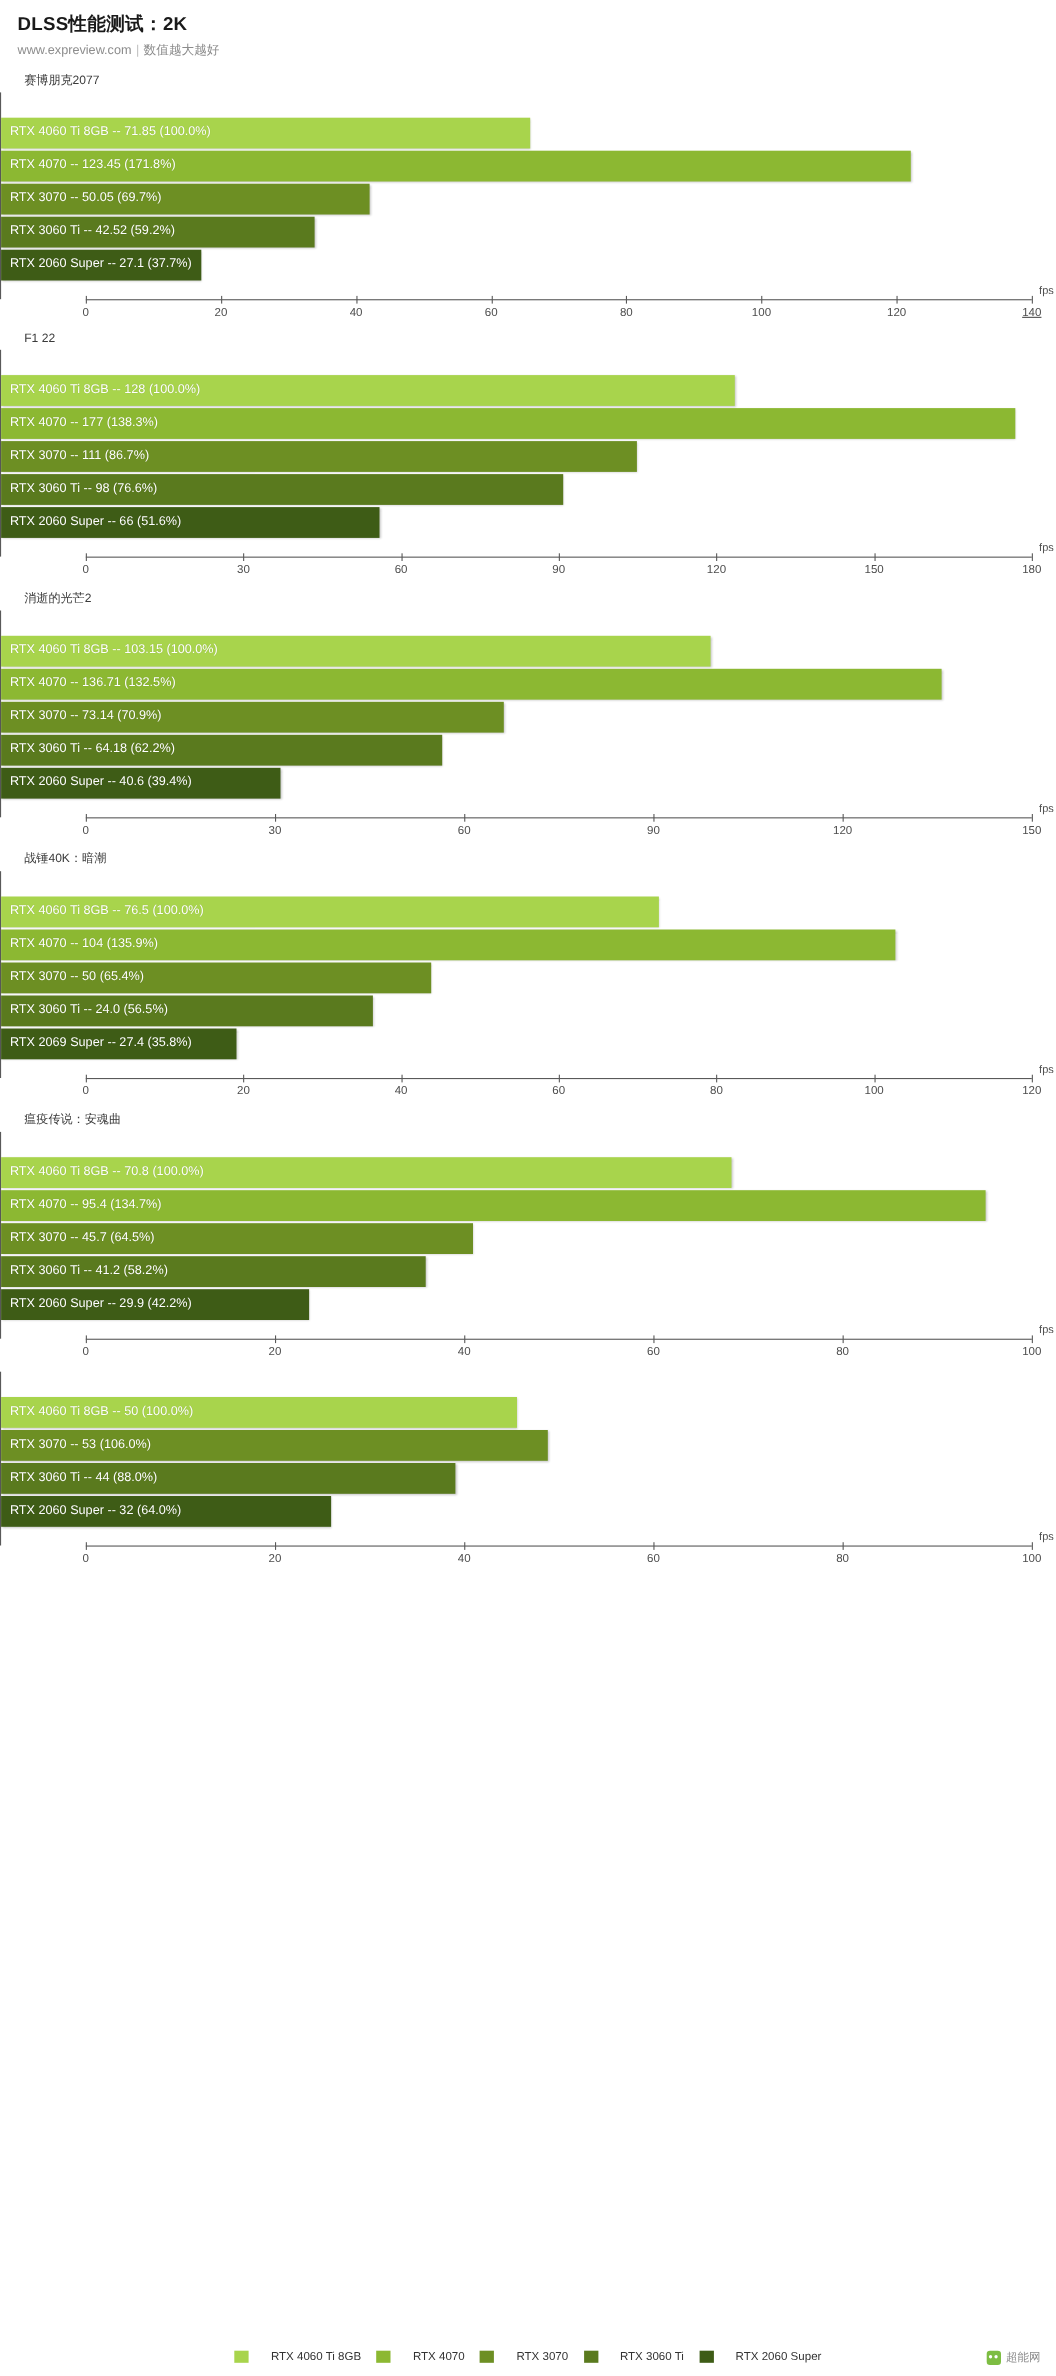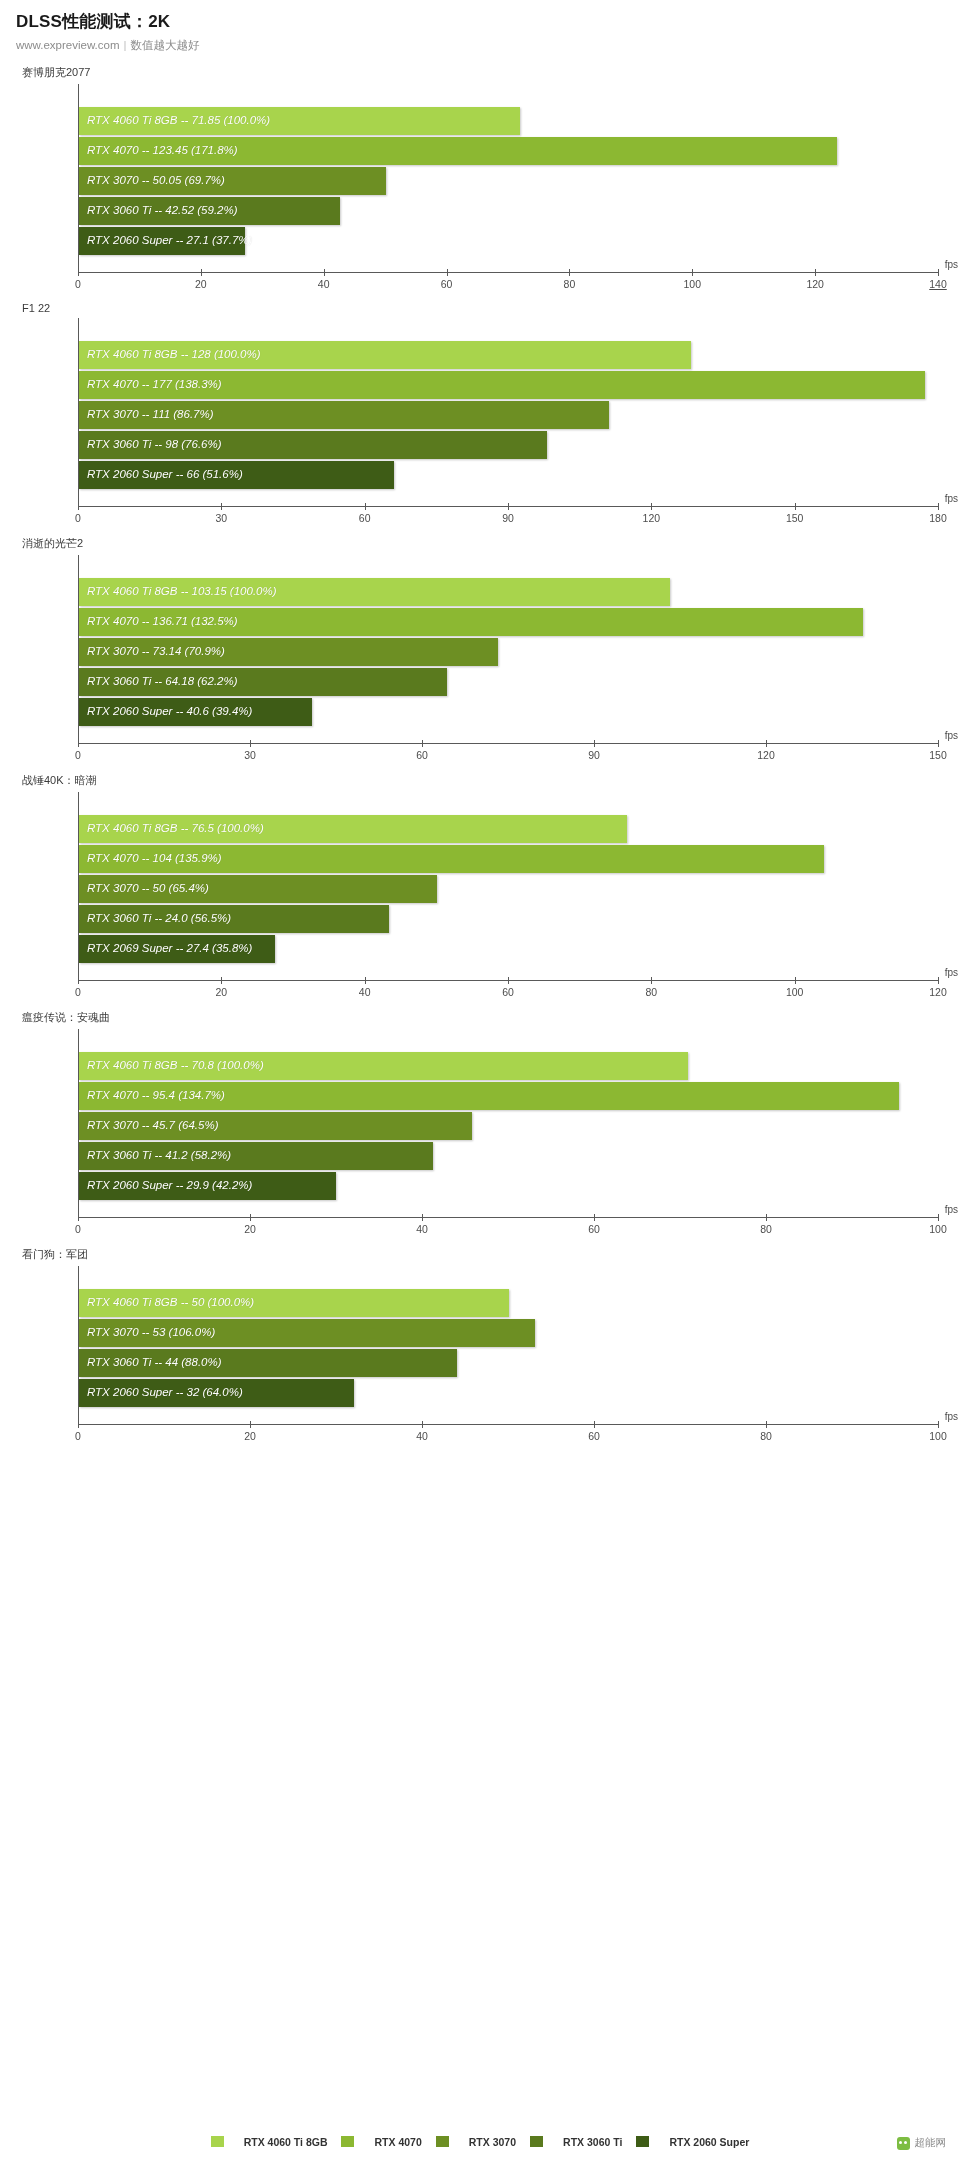--- a/index.html
+++ b/index.html
@@ -17,21 +17,21 @@
   .header { padding:10px 16px 0 16px; }
   .title { font-size:17px; font-weight:bold; letter-spacing:0.2px; color:#1a1a1a; }
   .subtitle { font-size:11.5px; color:#8c8c8c; margin-top:5px; }
   .subtitle .sep { margin:0 4px; color:#bfbfbf; }
 
   .charts { margin-top:12px; }
 
   .chart { position:relative; }
   .chart-title { font-size:11px; color:#3a3a3a; padding-left:22px; margin-bottom:4px; }
 
-  .plot { position:relative; margin-left:78px; margin-right:22px;font-style:italic; }
+  .plot { position:relative; margin-right:22px; }
 
   .yaxis {
     position:absolute; left:0; top:0; bottom:0; width:1px;
     background:#595959;
   }
   .bars { position:relative; }
 
   .bar-row { position:relative; height:30px; margin-bottom:0px; }
   .bar {
     position:absolute; left:1px; top:1px; height:28px;
@@ -51,21 +51,21 @@
     transform:translateX(-50%); white-space:nowrap;
   }
   .fps-label {
     position:absolute; right:-20px; top:-13px; font-size:10px; color:#4d4d4d;
   }
 
   .legend {
     position:absolute; left:0; right:0; bottom:12px;
     display:flex; justify-content:center; align-items:center; gap:14px;
   }
-  .legend-item { display:flex; align-items:flex-start; gap:20px; font-size:10.5px; color:#333;font-weight:bold; }
+  .legend-item { display:flex; align-items:flex-end; gap:20px; font-size:10.5px; color:#333; }
   .swatch { width:13px; height:11px; display:inline-block; }
 
   .watermark {
     position:absolute; right:14px; bottom:10px;
     display:flex; align-items:center; gap:5px;
     font-size:10.5px; color:#8a8a8a;
   }
   .wm-logo {
     width:13px; height:13px; border-radius:3px; background:#7dbd42;
     display:inline-block; position:relative;
@@ -324,21 +324,20 @@
           <div class="tick" style="left: 60%;"></div>
           <div class="tick-label" style="left: 60%;">60</div>
           <div class="tick" style="left: 80%;"></div>
           <div class="tick-label" style="left: 80%;">80</div>
           <div class="tick" style="left: 100%;"></div>
           <div class="tick-label" style="left: 100%;">100</div>
           <div class="fps-label">fps</div>
         </div>
       </div>
       <div class="chart">
-        <div class="chart-title">看门狗：军团</div>
         <div class="plot">
           <div class="yaxis"></div>
           <div class="bars">
             <div style="height: 22px;"></div>
             <div class="bar-row">
               <div class="bar" style="width: 50%; background: rgb(168, 212, 76);"></div>
               <div class="bar-label">RTX 4060 Ti 8GB  --  50 (100.0%)</div>
             </div>
             <div class="bar-row">
               <div class="bar" style="width: 53%; background: rgb(109, 143, 35);"></div>

